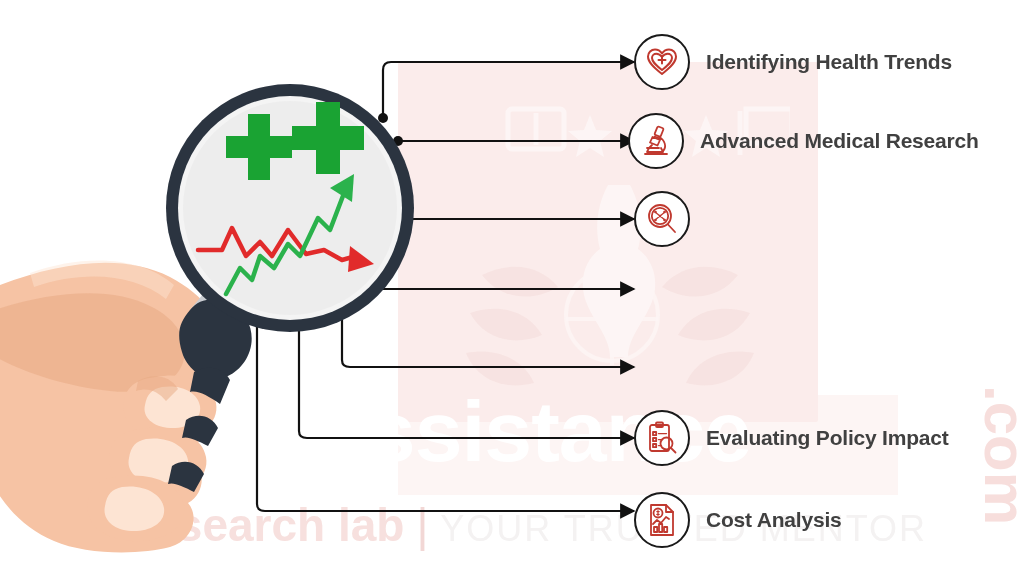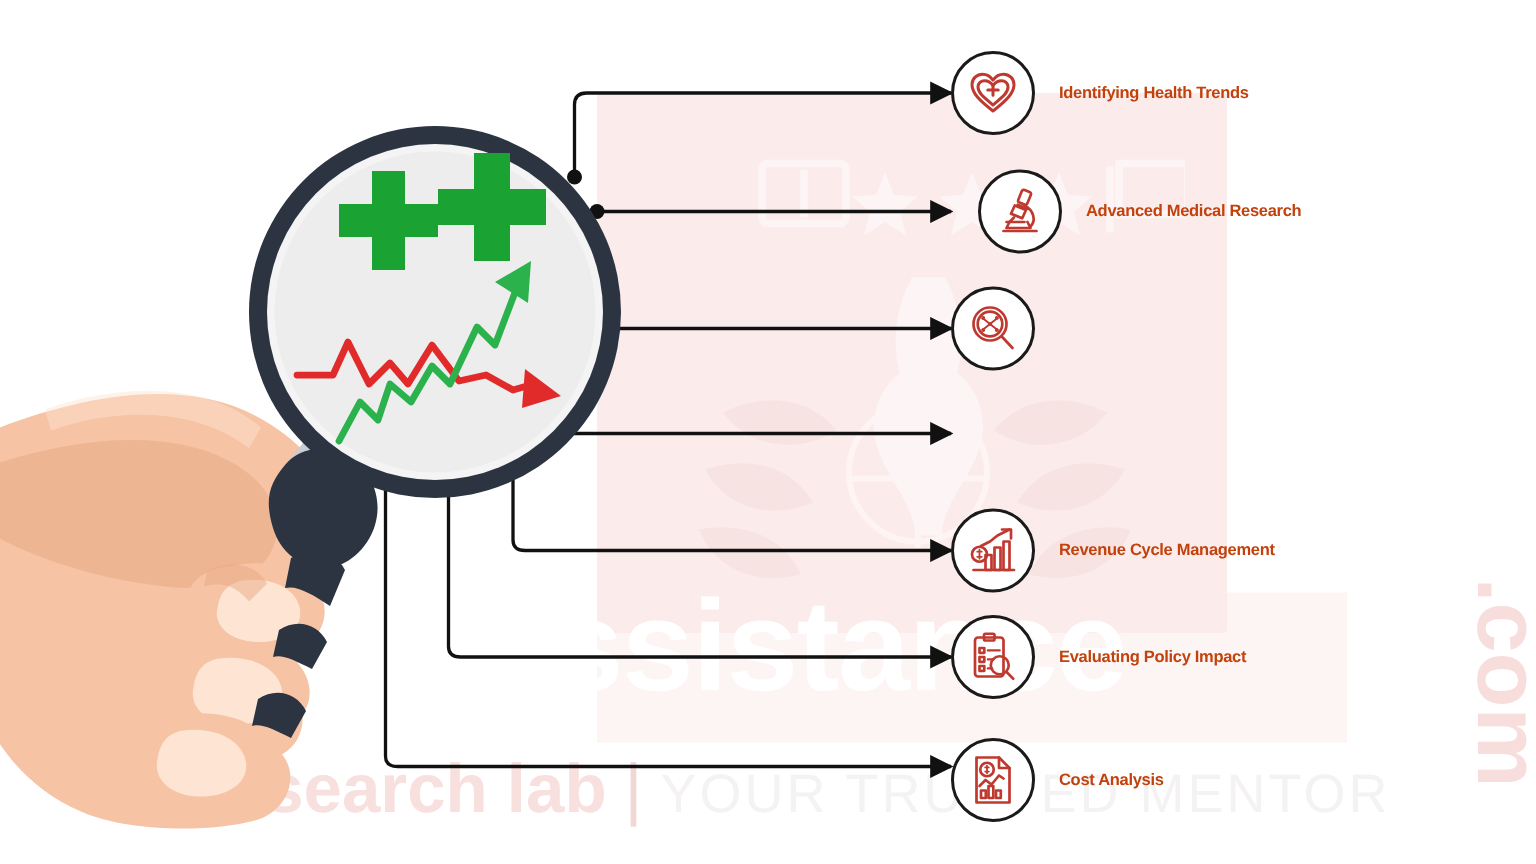--- a/index.html
+++ b/index.html
@@ -49,21 +49,21 @@
 
   
   .item{position:absolute;display:flex;align-items:center;gap:16px;}
   .icon-circle{
     width:56px;height:56px;border-radius:50%;
     border:2px solid #1a1a1a;background:#ffffff;
     display:flex;align-items:center;justify-content:center;
     flex:0 0 auto;box-sizing:border-box;
   }
   .item-label{
-    font-size:11px;font-weight:bold;color:#c2410c;white-space:nowrap;
+    font-size:21px;font-weight:bold;color:#404040;white-space:nowrap;
     letter-spacing:-.2px;
   }
 </style>
 </head>
 <body>
 
 <div id="stage">
 
   <div class="wm-panel"></div>
   <div class="wm-panel2"></div>
@@ -171,21 +171,21 @@
     <div class="icon-circle">
       <svg width="34" height="34" viewBox="0 0 34 34" fill="none" stroke="#c0392f" stroke-width="2">
         <path d="M17 29 C8 22 3 17 3 11.5 C3 7.4 6.2 4.5 10 4.5 C12.7 4.5 15.3 6 17 8.4 C18.7 6 21.3 4.5 24 4.5 C27.8 4.5 31 7.4 31 11.5 C31 17 26 22 17 29 Z" stroke-linejoin="round"></path>
         <path d="M17 25 C11 20 7 17 7 13 C7 10.5 9 8.8 11.3 8.8 C13 8.8 15.5 10 17 12 C18.5 10 21 8.8 22.7 8.8 C25 8.8 27 10.5 27 13 C27 17 23 20 17 25 Z" stroke-linejoin="round"></path>
         <path d="M17 11.5 v7 M13.5 15 h7" stroke-linecap="round"></path>
       </svg>
     </div>
     <div class="item-label">Identifying Health Trends</div>
   </div>
 
-  <div class="item" style="left:652px;top:113px;text-align:center;">
+  <div class="item" style="left:628px;top:113px;text-align:center;">
     <div class="icon-circle">
       <svg width="34" height="34" viewBox="0 0 34 34" fill="none" stroke="#c0392f" stroke-width="1.8" stroke-linecap="round" stroke-linejoin="round">
         <rect x="17" y="3" width="6.5" height="9" rx="1.5" transform="rotate(22 20 7)"></rect>
         <path d="M15.5 12.5 l6.5 2.6"></path>
         <path d="M11 18.5 l7.5 3 l2.5 -5.5 l-7.5 -3 z"></path>
         <path d="M20 13 C26 16 28 23 24 27"></path>
         <path d="M8 24 h12"></path>
         <path d="M10 24 l-2 4 h16 l-2 -4"></path>
         <path d="M6 30 h22"></path>
         <path d="M13 21 l-3 3"></path>
@@ -204,35 +204,20 @@
         <circle cx="10.5" cy="10" r="1.3" fill="#c0392f" stroke="none"></circle>
         <circle cx="19.5" cy="10" r="1.3" fill="#c0392f" stroke="none"></circle>
         <circle cx="10.5" cy="18" r="1.3" fill="#c0392f" stroke="none"></circle>
         <circle cx="19.5" cy="18" r="1.3" fill="#c0392f" stroke="none"></circle>
         <circle cx="15" cy="14" r="1.3" fill="#c0392f" stroke="none"></circle>
       </svg>
     </div>
   </div>
 
 
-  <div class="item" style="left:634px;top:339px;">
-    <div class="icon-circle">
-      <svg width="34" height="34" viewBox="0 0 34 34" fill="none" stroke="#c0392f" stroke-width="1.8" stroke-linecap="round" stroke-linejoin="round">
-        <circle cx="8" cy="19.5" r="5"></circle>
-        <path d="M8 16.5 v6 M6.5 17.8 h3 M6.5 21.2 h3" stroke-width="1.2"></path>
-        <rect x="12" y="20" width="4" height="10"></rect>
-        <rect x="18" y="15" width="4" height="15"></rect>
-        <rect x="24" y="11" width="4" height="19"></rect>
-        <path d="M4 30 h27"></path>
-        <path d="M9 14 l6 -3 l5 -4 l8 -4"></path>
-        <path d="M23 3 h6 v6"></path>
-      </svg>
-    </div>
-    <div class="item-label">Revenue Cycle Management</div>
-  </div>
 
   <div class="item" style="left:634px;top:410px;">
     <div class="icon-circle">
       <svg width="34" height="34" viewBox="0 0 34 34" fill="none" stroke="#c0392f" stroke-width="1.8" stroke-linecap="round" stroke-linejoin="round">
         <rect x="5" y="4" width="19" height="26" rx="2"></rect>
         <rect x="11" y="1.5" width="7" height="4.5" rx="1"></rect>
         <rect x="8" y="11" width="3.2" height="3.2"></rect>
         <rect x="8" y="17" width="3.2" height="3.2"></rect>
         <rect x="8" y="23" width="3.2" height="3.2"></rect>
         <path d="M13.5 12.6 h8 M13.5 18.6 h4 M13.5 24.6 h3" stroke-width="1.4"></path>

